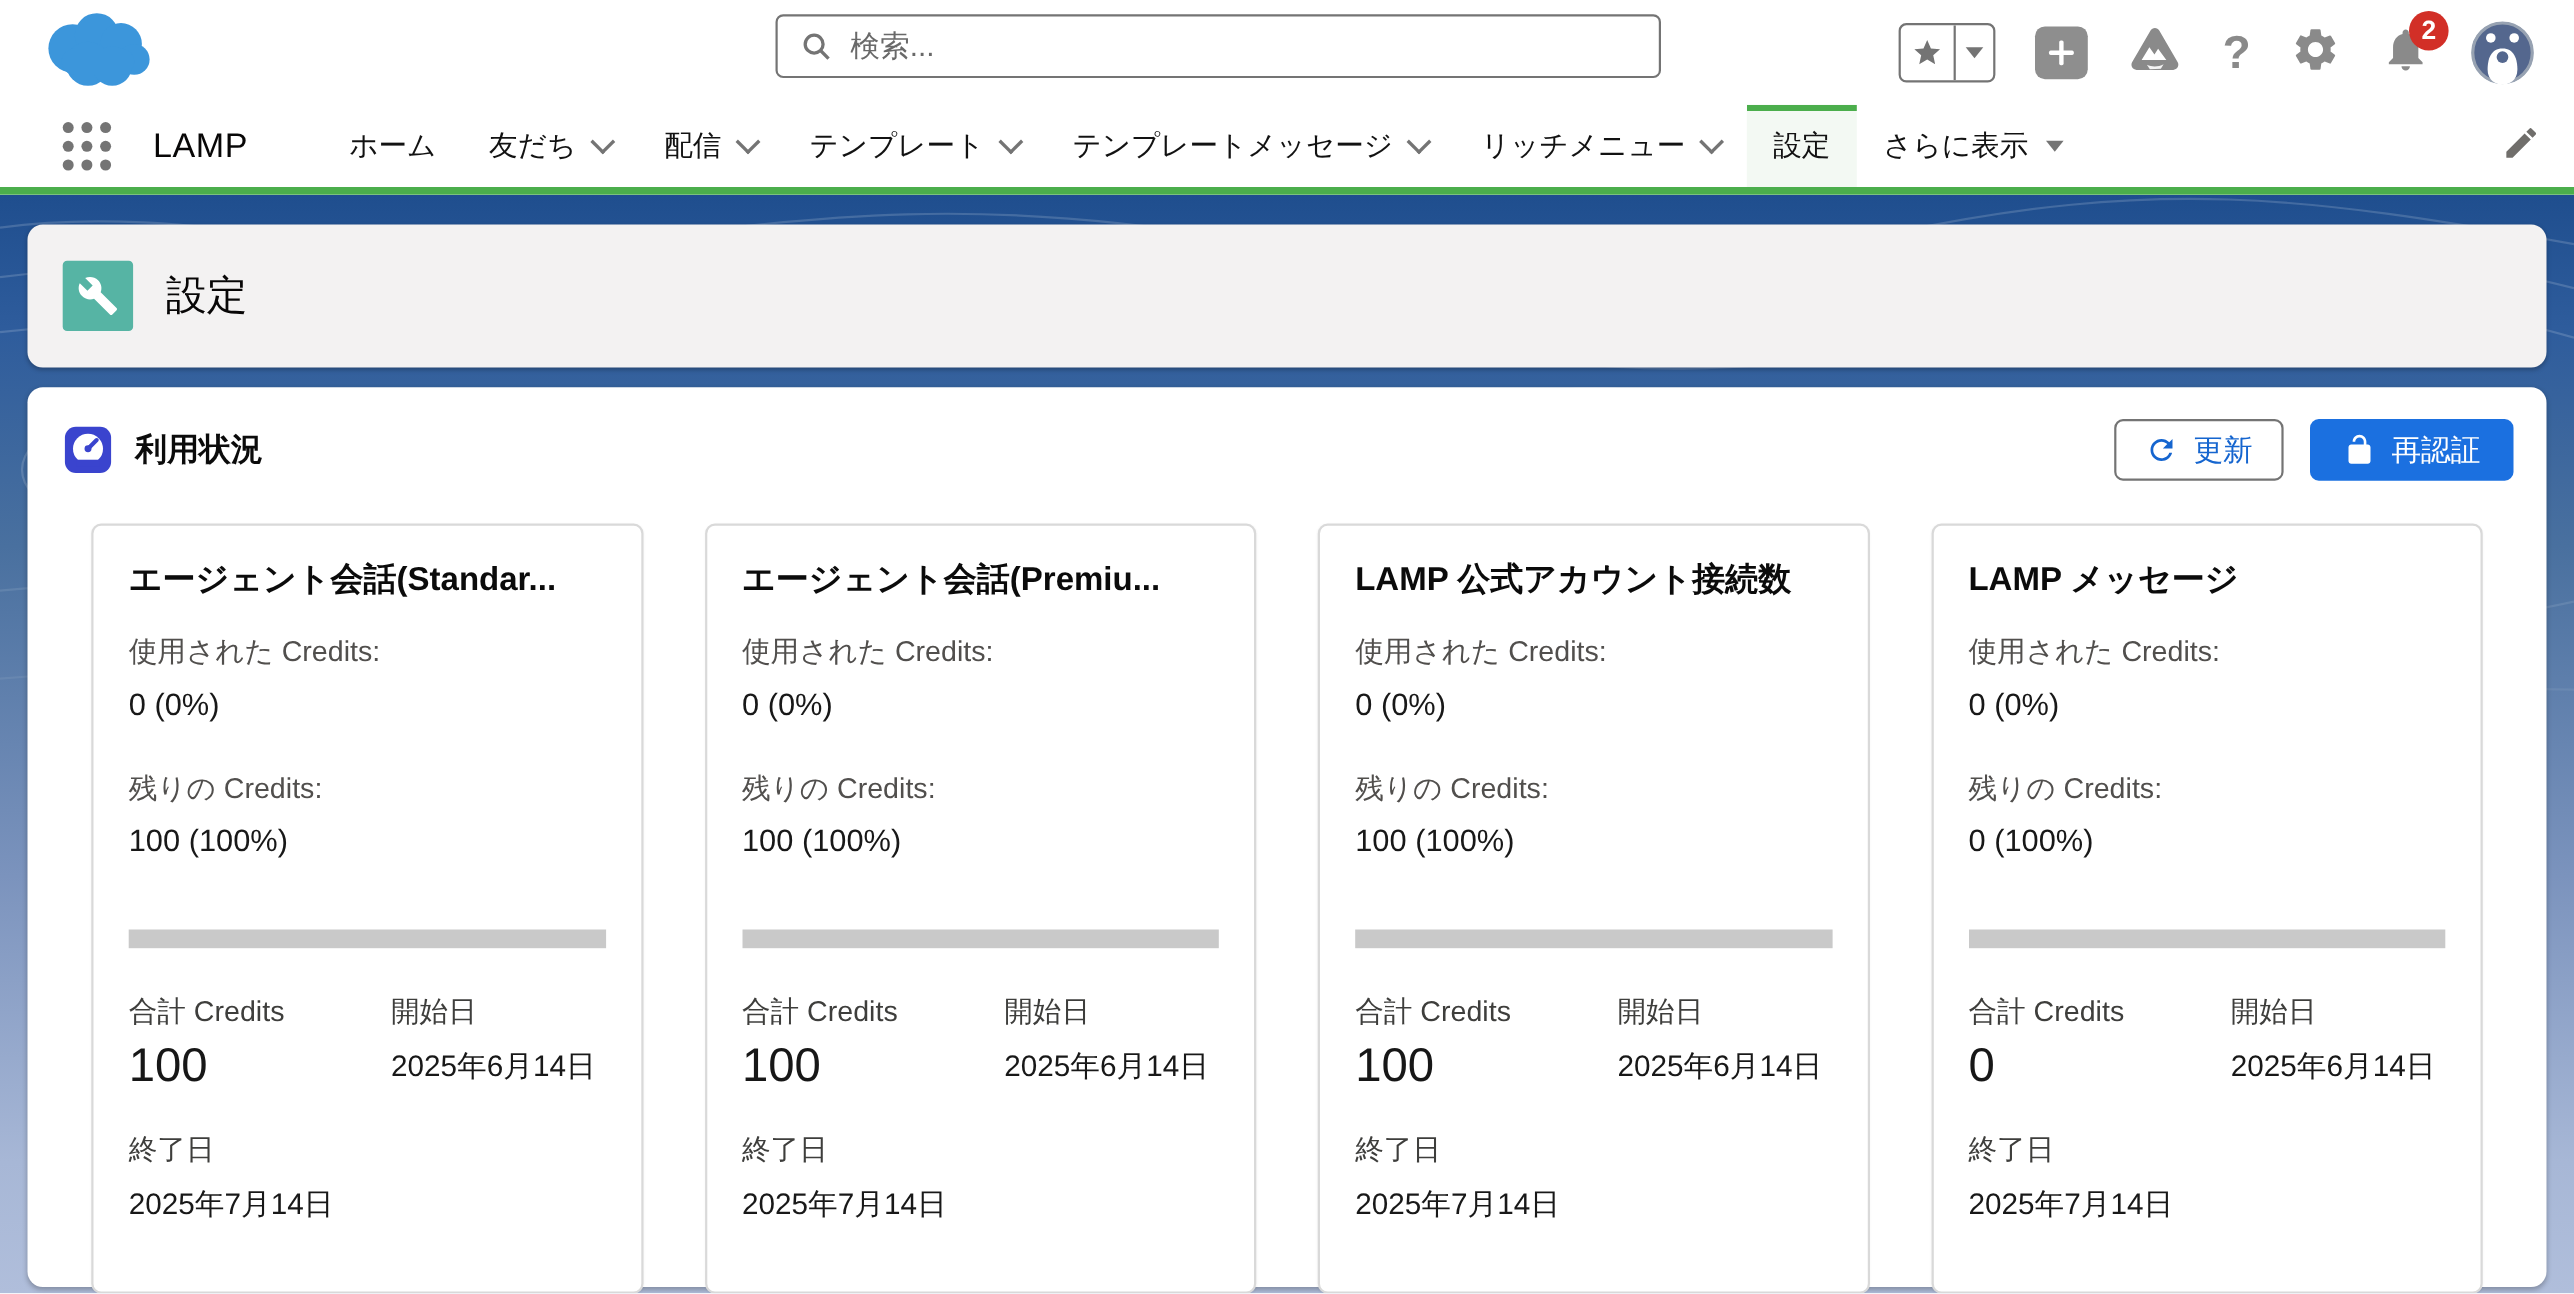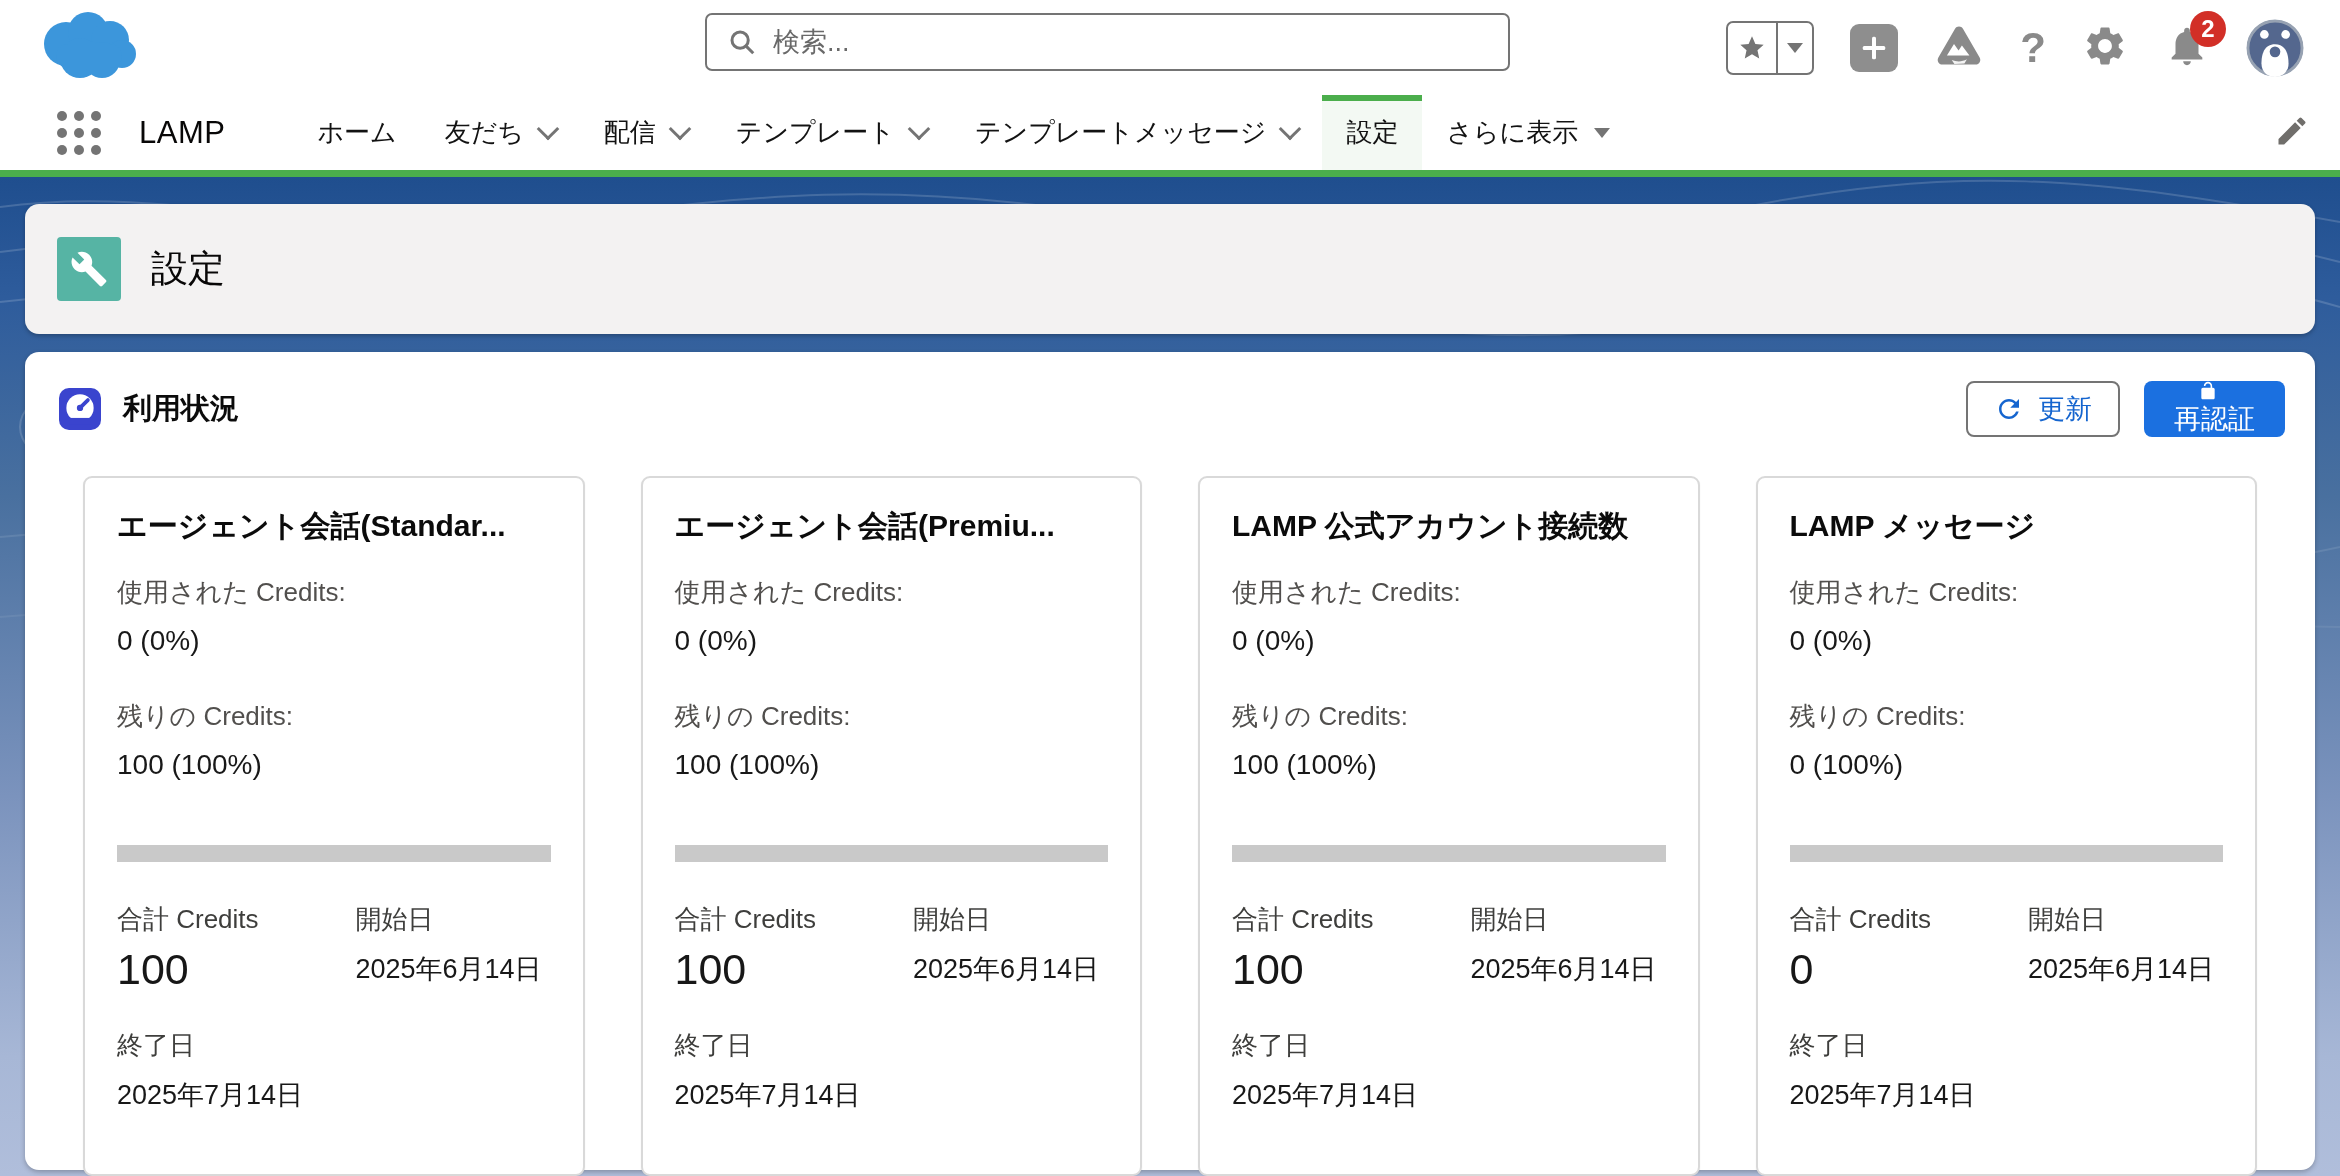--- a/index.html
+++ b/index.html
@@ -50,21 +50,21 @@
   
   .panel{position:absolute;left:25px;right:25px;top:175px;height:818px;background:#fff;border-radius:14px;
     box-shadow:0 2px 5px rgba(0,0,0,.25);padding:26px 30px;box-sizing:border-box;}
   .sec-head{display:flex;align-items:center;height:62px;justify-content:center;}
   .gauge-tile{width:42px;height:42px;background:#3a44ce;border-radius:10px;display:flex;align-items:center;justify-content:center;margin-left:4px;}
   .sec-title{font-size:29px;font-weight:700;color:#0b0b0b;margin-left:22px;}
   .sec-actions{margin-left:auto;display:flex;gap:24px;}
   .btn{display:flex;align-items:center;justify-content:center;height:56px;border-radius:8px;font-size:27px;cursor:pointer;box-sizing:border-box;}
   .btn-outline{background:#fff;border:2px solid #747474;color:#1565cf;padding:0 26px;}
   .btn-outline svg{margin-right:14px;}
-  .btn-solid{background:#1b70e0;color:#fff;border:none;padding:0 30px;flex-direction:column;}
+  .btn-solid{background:#1b70e0;color:#fff;border:none;padding:0 30px;}
   .btn-solid svg{margin-right:14px;}
 
   
   .cards{display:grid;grid-template-columns:repeat(4,1fr);gap:56px;margin-top:36px;padding:0 28px;}
   .ucard{border:2px solid #d9d9d9;border-radius:9px;background:#fff;box-shadow:0 1px 2px rgba(0,0,0,.05);
     padding:28px 32px 30px 32px;box-sizing:border-box;height:700px;overflow:hidden;}
   .ucard-title{font-size:30px;font-weight:700;color:#0b0b0b;white-space:nowrap;overflow:hidden;}
   .u-label{font-size:26px;color:#514f4d;margin-top:28px;}
   .u-value{font-size:28px;color:#181818;margin-top:15px;}
   .u-label.second{margin-top:42px;}
@@ -181,20 +181,24 @@
       <div class="tab">
           <span>配信</span>
           <span class="chev"></span>
         </div>
       <div class="tab">
           <span>テンプレート</span>
           <span class="chev"></span>
         </div>
       <div class="tab">
           <span>テンプレートメッセージ</span>
+          <span class="chev"></span>
+        </div>
+      <div class="tab">
+          <span>リッチメニュー</span>
           <span class="chev"></span>
         </div>
       <div class="tab active">
           <span>設定</span>
         </div>
       <div class="tab">
           <span>さらに表示</span>
           <span class="tri-sm"></span>
         </div>
     </div>

